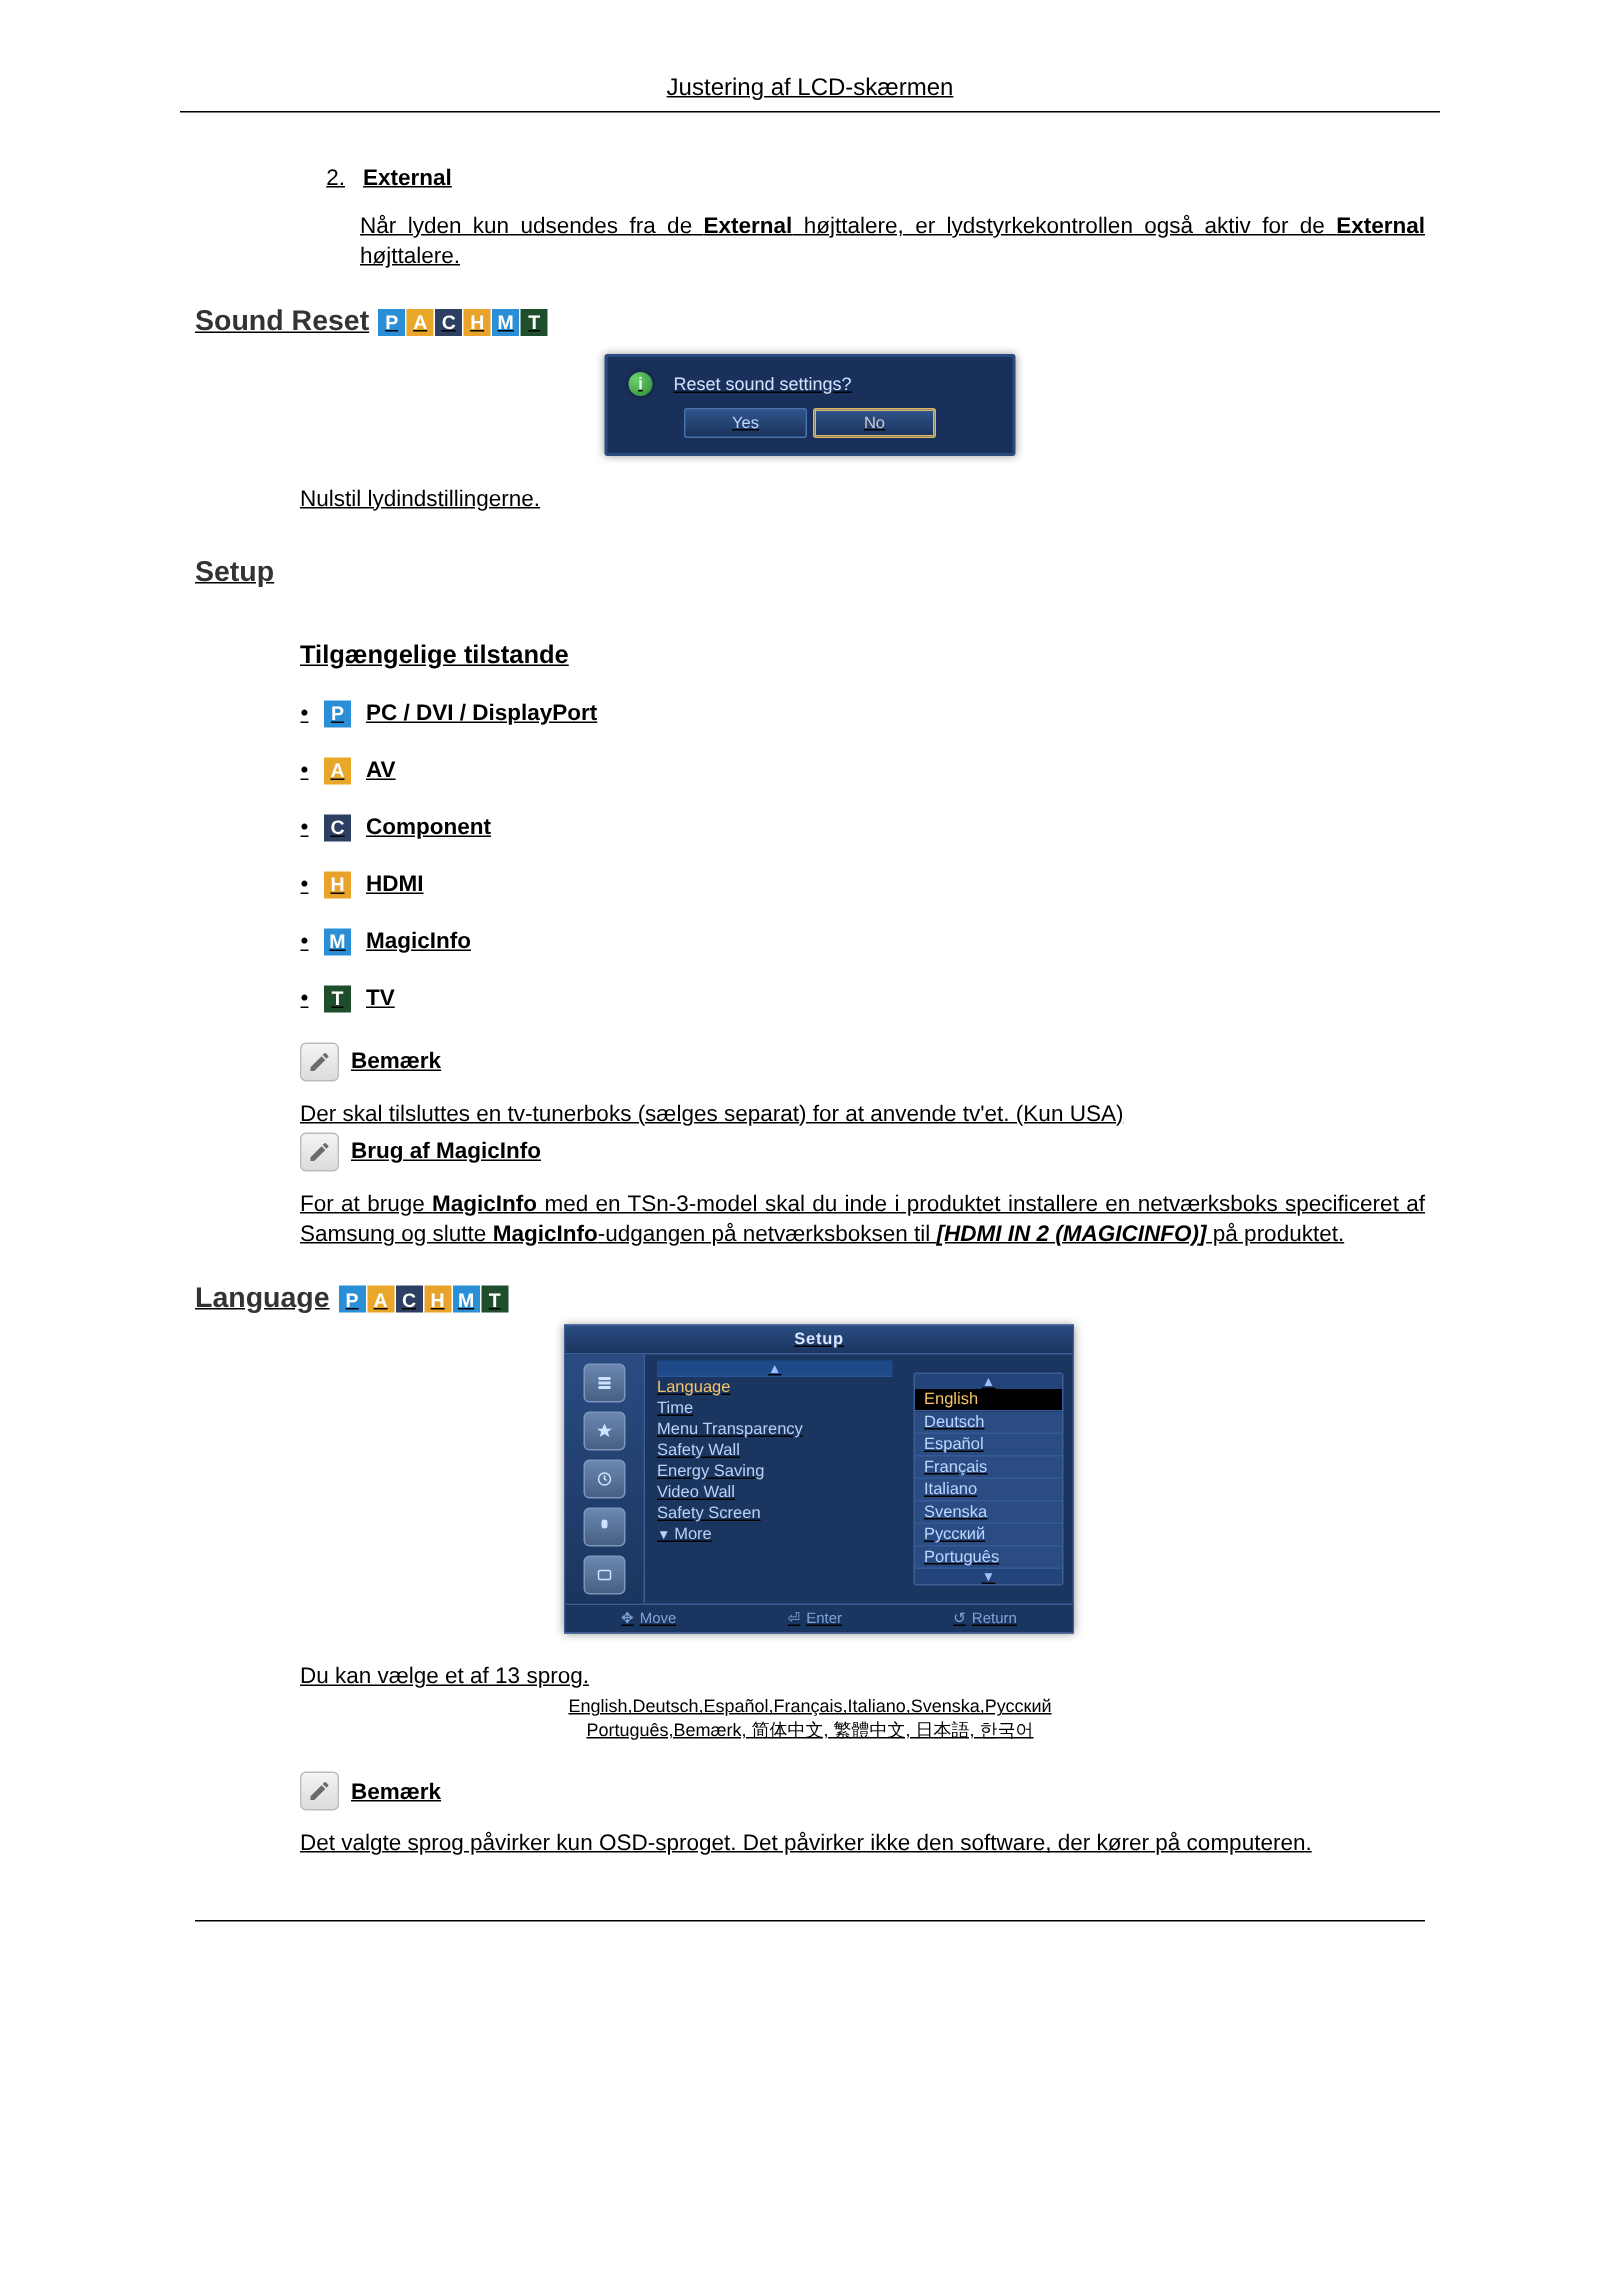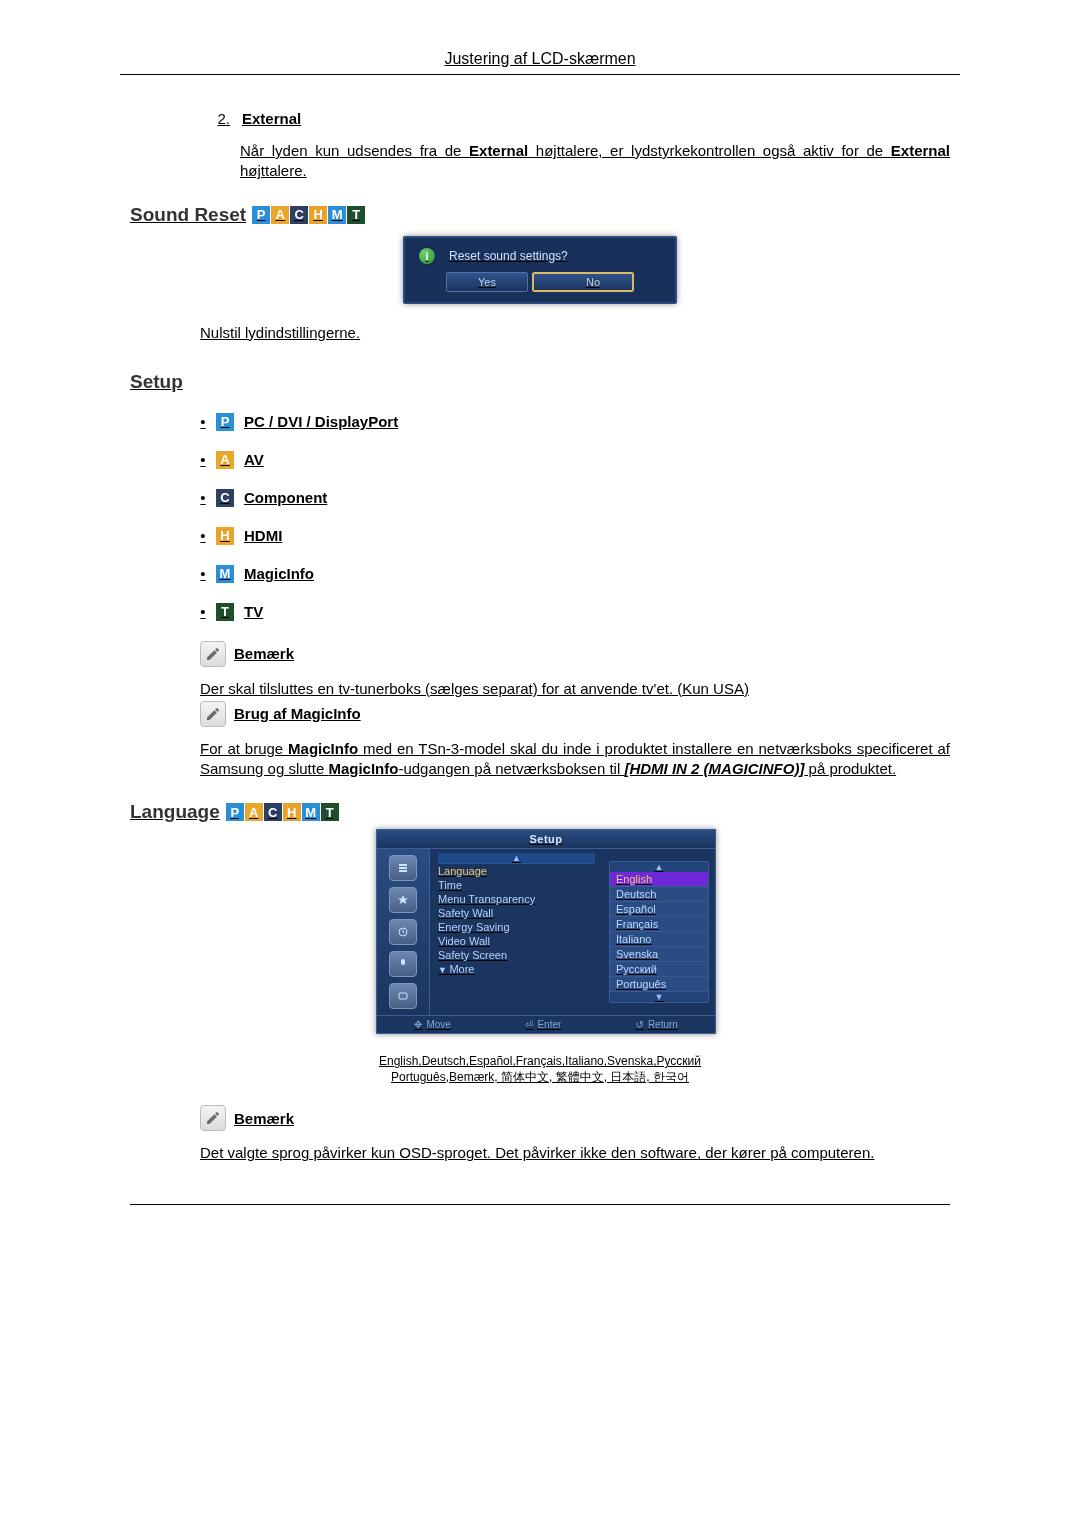--- a/index.html
+++ b/index.html
@@ -102,21 +102,20 @@
   .dlg-btn {
     width: 80px; height: 18px; line-height: 18px; text-align:center;
     background: linear-gradient(#30548c,#1a335c);
     border: 1px solid #4a74b0;
     color:#bcd6ff; font-size:11px; border-radius:2px;
   }
   .dlg-btn.sel {
     border-color:#d9b86a;
     box-shadow: 0 0 0 1px #d9b86a inset;
     color:#ccc;
-    padding-left:20px;
   }
 
   .sub-para {
     margin-left: 70px;
     margin-top: 18px;
   }
 
   .h3-sub {
     margin-left: 70px;
     font-weight: bold;
@@ -220,21 +219,21 @@
   }
   .osd-lang-top, .osd-lang-bot { height:10px; text-align:center; font-size:9px; color:#9cc0ff; line-height:10px; background:#22447a; }
   .osd-lang {
     padding:1px 6px;
     font-size:11px;
     color:#bcd6ff;
     border-bottom:1px solid #345a95;
     white-space:nowrap;
   }
   .osd-lang:last-of-type{border-bottom:none;}
-  .osd-lang.hl { color:#f6c269; background:#6d28d9; }
+  .osd-lang.hl { color:#f6c269; background:#000000; }
   .osd-footer {
     background:#1a355f;
     border-top:1px solid #3c5e94;
     display:flex;
     justify-content:space-around;
     padding:3px 0;
     font-size:10px;
     color:#7ea3d8;
   }
   .osd-foot-item { display:flex; align-items:center; gap:4px; }
@@ -296,20 +295,21 @@
       <div class="dlg-btns">
         <div class="dlg-btn">Yes</div>
         <div class="dlg-btn sel">No</div>
       </div>
     </div>
 
     <div class="sub-para">Nulstil lydindstillingerne.</div>
 
     <div class="h2 h2-setup">Setup</div>
 
+    <div class="h3-sub">Tilgængelige tilstande</div>
 
     <div class="mode-list">
       <div class="mode-li">
         <span class="dot">•</span>
         <span class="badge badge-P">P</span>
         <span class="mlabel">PC / DVI / DisplayPort</span>
       </div>
       <div class="mode-li">
         <span class="dot">•</span>
         <span class="badge badge-A">A</span>
@@ -437,20 +437,21 @@
             <span class="f-ico">⏎</span>
             <span>Enter</span>
           </span>
         <span class="osd-foot-item">
             <span class="f-ico">↺</span>
             <span>Return</span>
           </span>
       </div>
     </div>
 
+    <div class="lang-line">Du kan vælge et af 13 sprog.</div>
     <div class="lang-avail">
       <div>English,Deutsch,Español,Français,Italiano,Svenska,Русский</div>
       <div>Português,Bemærk, 简体中文,  繁體中文, 日本語, 한국어</div>
     </div>
 
     <div class="note-row" style="margin-top:6px;">
       <span class="note-icon">
         <svg class="pencil" viewBox="0 0 24 24">
             <path d="M3 17.25V21h3.75L17.81 9.94l-3.75-3.75L3 17.25zM20.71 7.04a1 1 0 0 0 0-1.41l-2.34-2.34a1 1 0 0 0-1.41 0l-1.83 1.83 3.75 3.75 1.83-1.83z"></path>
           </svg>

